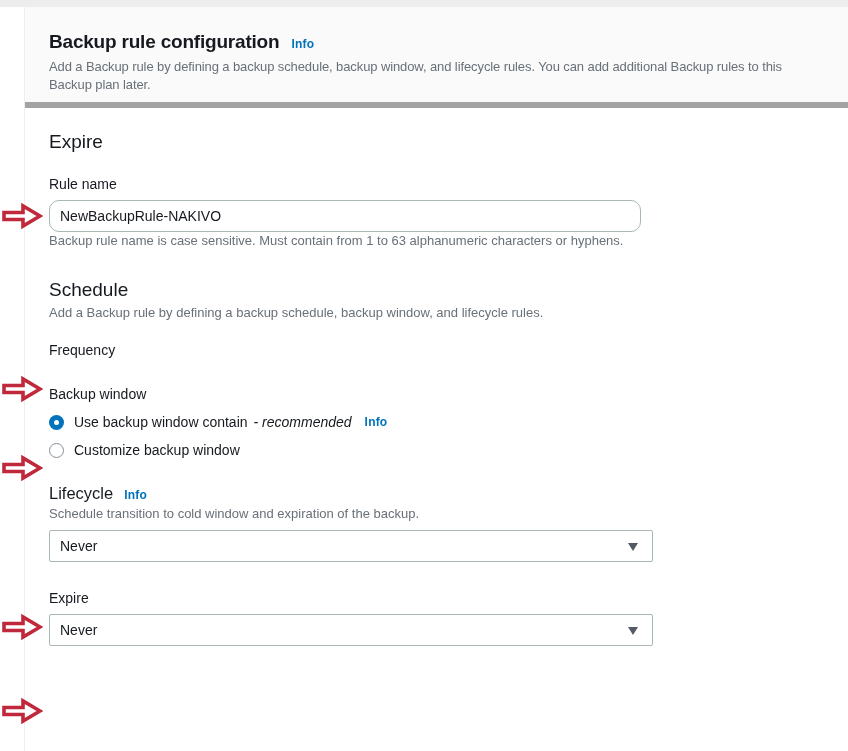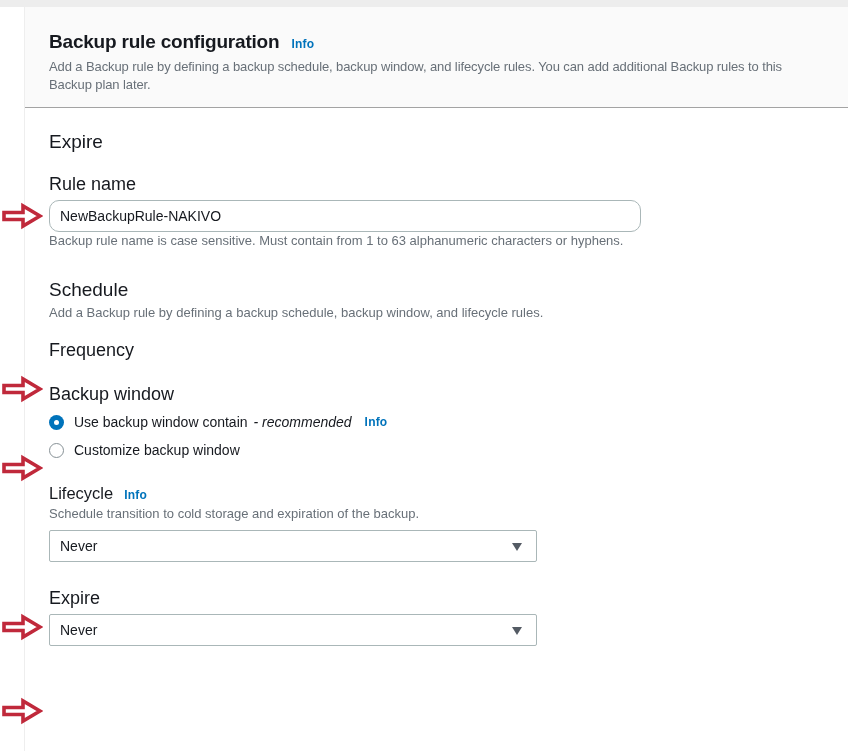--- a/index.html
+++ b/index.html
@@ -22,21 +22,21 @@
     background: #ededed;
   }
   .panel {
     position: absolute;
     left: 24px; top: 7px; right: 0; bottom: 0;
     background: #ffffff;
     border-left: 1px solid #eeeeee;
   }
   .panel-header {
     background: #fafafa;
-    border-bottom: 1px solid #a3a3a3;
+    border-bottom: 6px solid #a3a3a3;
     height: 101px;
     padding: 24px 24px 0 24px;
   }
   .title-row {
     display: flex;
     align-items: baseline;
     gap: 12px;
   }
   .page-title {
     font-size: 19px;
@@ -68,21 +68,21 @@
     margin-top: 22px;
     font-size: 19px;
     font-weight: 400;
     line-height: 24px;
     color: #16191f;
   }
   h2.section-heading.schedule { margin-top: 29px; }
   .field-label {
     display: block;
     margin-top: 21px;
-    font-size: 18px;
+    font-size: 14px;
     line-height: 18px;
     color: #16191f;
   }
   .text-input {
     display: block;
     margin-top: 7px;
     width: 592px;
     height: 32px;
     border: 1px solid #aab7b8;
     border-radius: 10px;
@@ -114,21 +114,21 @@
     border-radius: 2px;
     background: #ffffff;
     display: flex;
     align-items: center;
     padding: 0 30px 0 10px;
     font-size: 14px;
     color: #16191f;
     cursor: pointer;
   }
   .select.narrow { width: 250px; }
-  .select.wide { width: 488px; margin-top: 7px; text-align: center; }
+  .select.wide { width: 604px; margin-top: 7px; text-align: center; }
   .caret {
     position: absolute;
     right: 14px;
     top: 12px;
     width: 0; height: 0;
     border-left: 5.5px solid transparent;
     border-right: 5.5px solid transparent;
     border-top: 8px solid #545b64;
   }
   .field-label.backup-window { margin-top: 26px; }
@@ -233,21 +233,21 @@
 
       <div class="radio-row">
         <span class="radio"></span>
         <span class="radio-label">Customize backup window</span>
       </div>
 
       <div class="subheading-row">
         <span class="subheading">Lifecycle</span>
         <a class="info-link">Info</a>
       </div>
-      <p class="section-desc">Schedule transition to cold storage and expiration of the backup.</p>
+      <p class="section-desc">Schedule transition to cold window and expiration of the backup.</p>
 
       <div class="select wide">
         <span>Never</span>
         <span class="caret"></span>
       </div>
 
       <label class="field-label expire">Expire</label>
       <div class="select wide">
         <span>Never</span>
         <span class="caret"></span>

